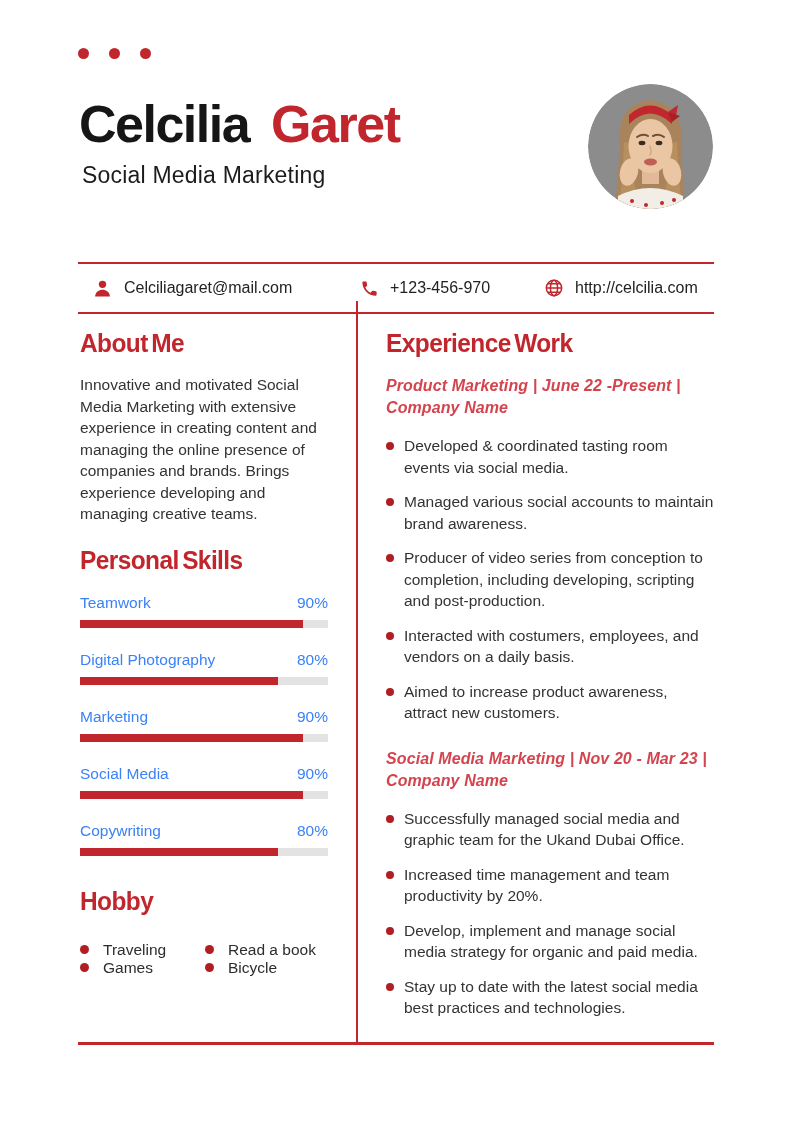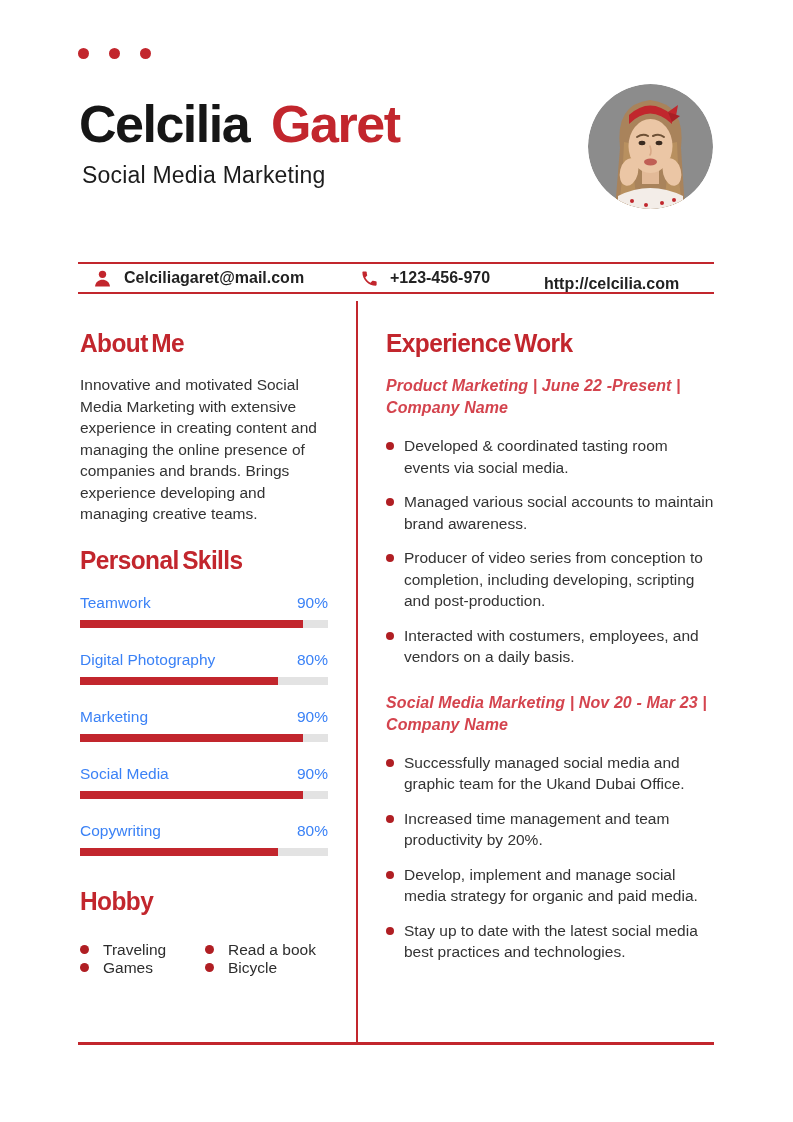--- a/index.html
+++ b/index.html
@@ -21,28 +21,28 @@
 
   
   .name{position:absolute;left:79px;top:94px;font-size:52px;font-weight:800;
         letter-spacing:-1.5px;word-spacing:2px;color:#161616;white-space:nowrap;}
   .name .last{color:var(--accent);margin-left:22px;}
   .subtitle{position:absolute;left:82px;top:162px;font-size:23px;color:#1c1c1c;letter-spacing:.2px;}
 
   .photo{position:absolute;left:588px;top:84px;width:125px;height:125px;border-radius:50%;overflow:hidden;}
 
   
-  .contact{position:absolute;left:78px;top:262px;width:636px;height:32px;
-           border-top:2.5px solid var(--accent);border-bottom:2.5px solid var(--accent);font-weight:bold;}
+  .contact{position:absolute;left:78px;top:262px;width:636px;height:52px;
+           border-top:2.5px solid var(--accent);border-bottom:2.5px solid var(--accent);}
   .contact-item{position:absolute;top:0;height:100%;display:flex;align-items:center;gap:11px;
                 font-size:16px;color:#222222;}
   .contact-item svg{display:block;}
   .ci-email{left:14px;}
   .ci-phone{left:282px;}
-  .ci-web{left:466px;flex-direction:column;}
+  .ci-web{left:466px;}
 
   
   .v-divider{position:absolute;left:356px;top:301px;width:2px;height:742px;background:var(--accent);}
   .bottom-rule{position:absolute;left:78px;top:1042px;width:636px;height:2.5px;background:var(--accent);}
 
   
   .col-left{position:absolute;left:80px;top:310px;width:248px;}
   .col-right{position:absolute;left:386px;top:310px;width:328px;}
 
   h2.sec{font-size:26px;font-weight:800;color:var(--accent);letter-spacing:-.6px;word-spacing:-3px;
@@ -234,20 +234,21 @@
 
   <div class="col-right">
     <h2 class="sec">Experience Work</h2>
 
     <div class="job-title">Product Marketing | June 22 -Present | Company Name</div>
     <ul class="bullets">
       <li>Developed &amp; coordinated tasting room events via social media.</li>
       <li>Managed various social accounts to maintain brand awareness.</li>
       <li>Producer of video series from conception to completion, including developing, scripting and post-production.</li>
       <li>Interacted with costumers, employees, and vendors on a daily basis.</li>
+      <li>Aimed to increase product awareness, attract new customers.</li>
     </ul>
 
     <div class="job-title job2">Social Media Marketing | Nov 20 - Mar 23 | Company Name</div>
     <ul class="bullets">
       <li>Successfully managed social media and graphic team for the Ukand Dubai Office.</li>
       <li>Increased time management and team productivity by 20%.</li>
       <li>Develop, implement and manage social media strategy for organic and paid media.</li>
       <li>Stay up to date with the latest social media best practices and technologies.</li>
     </ul>
   </div>

